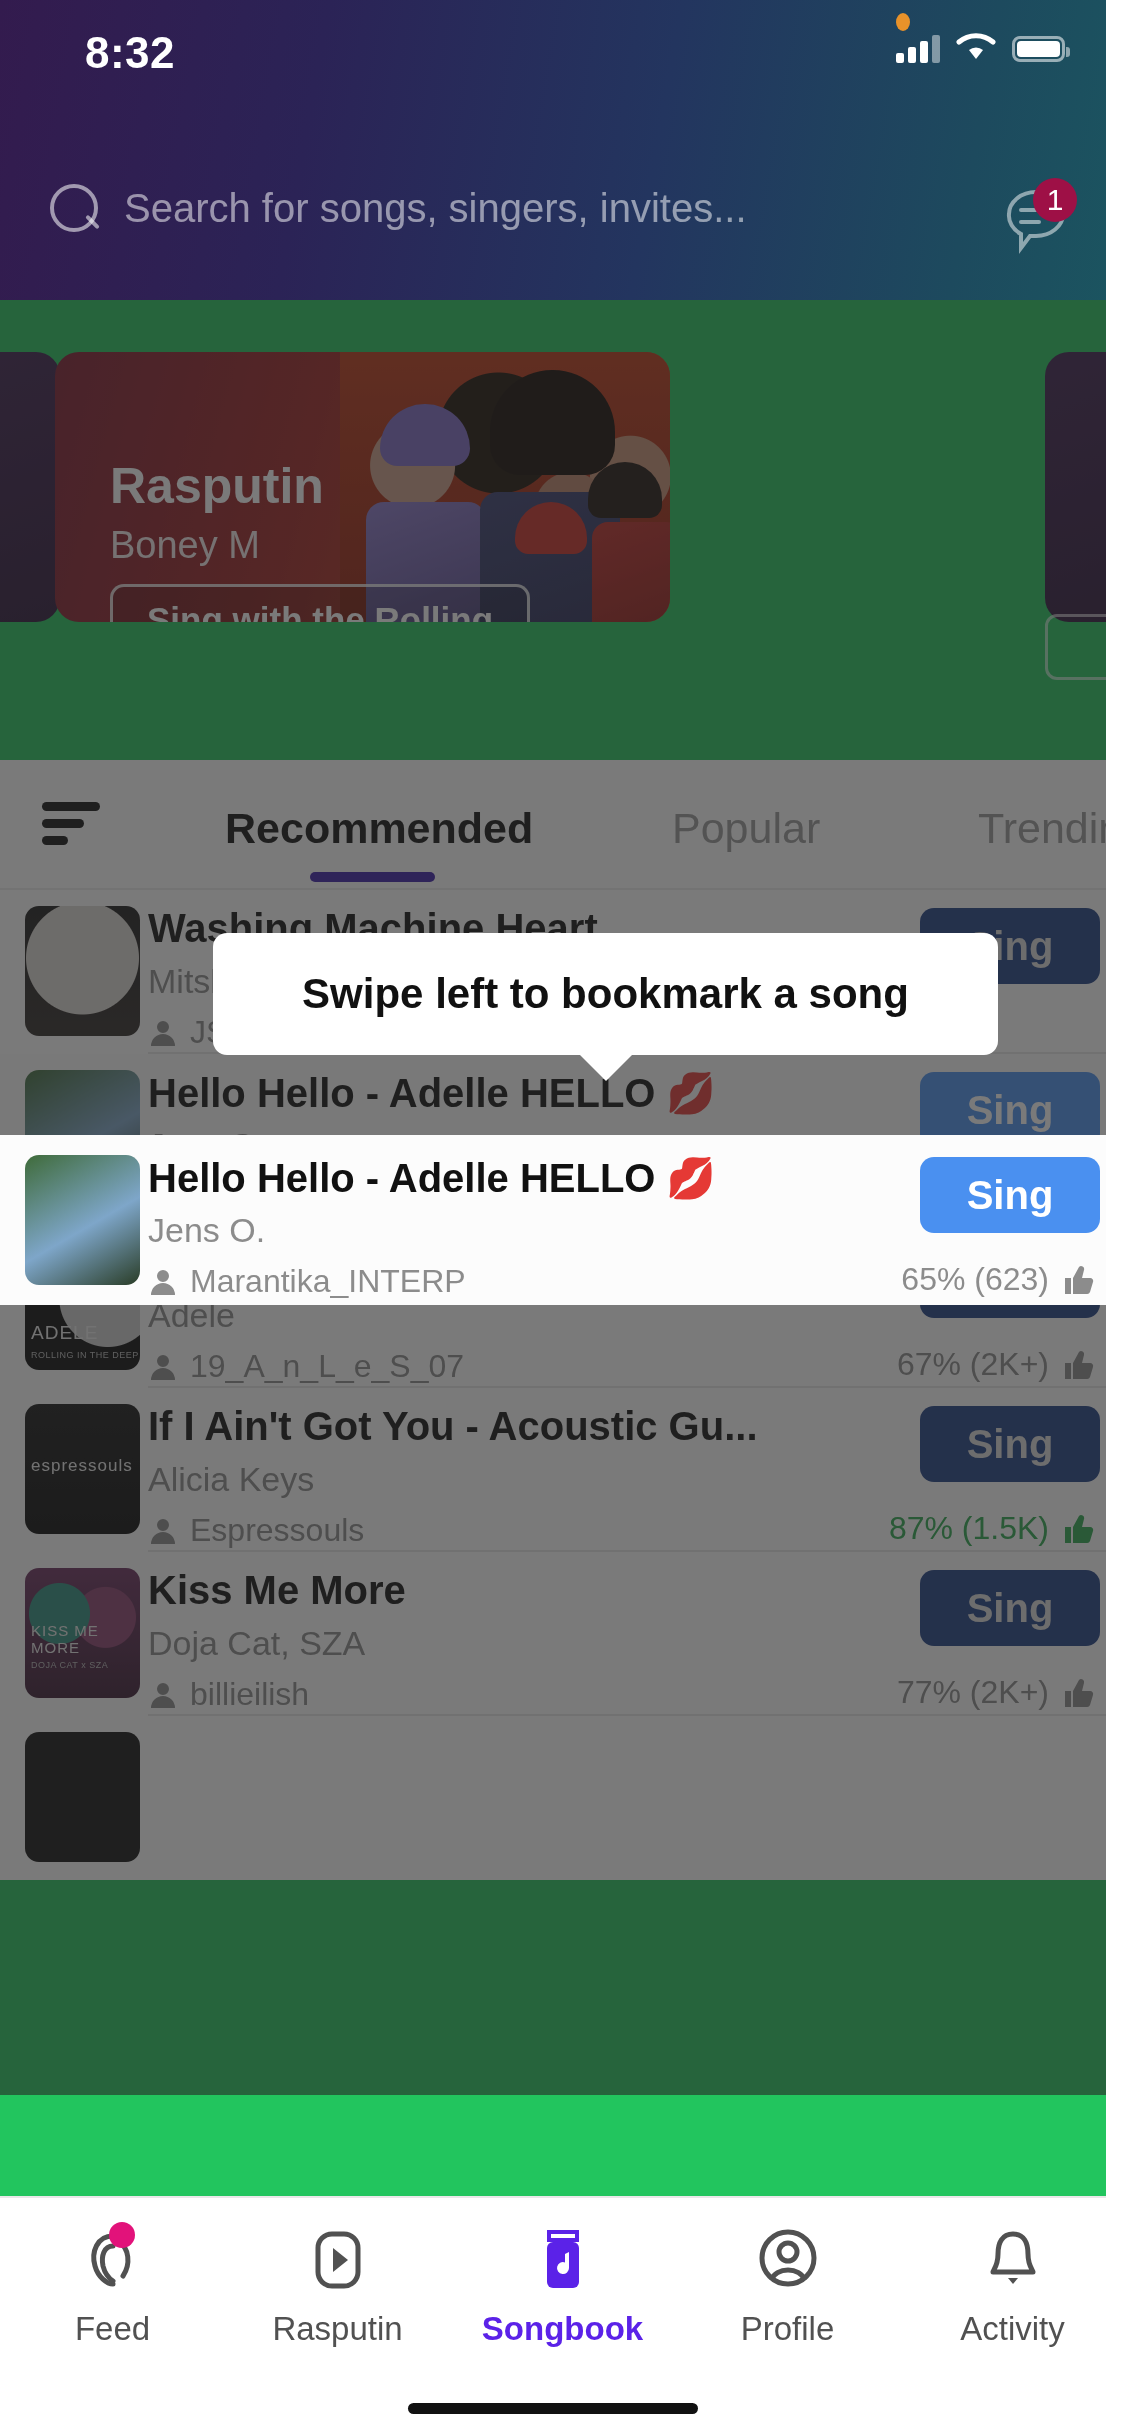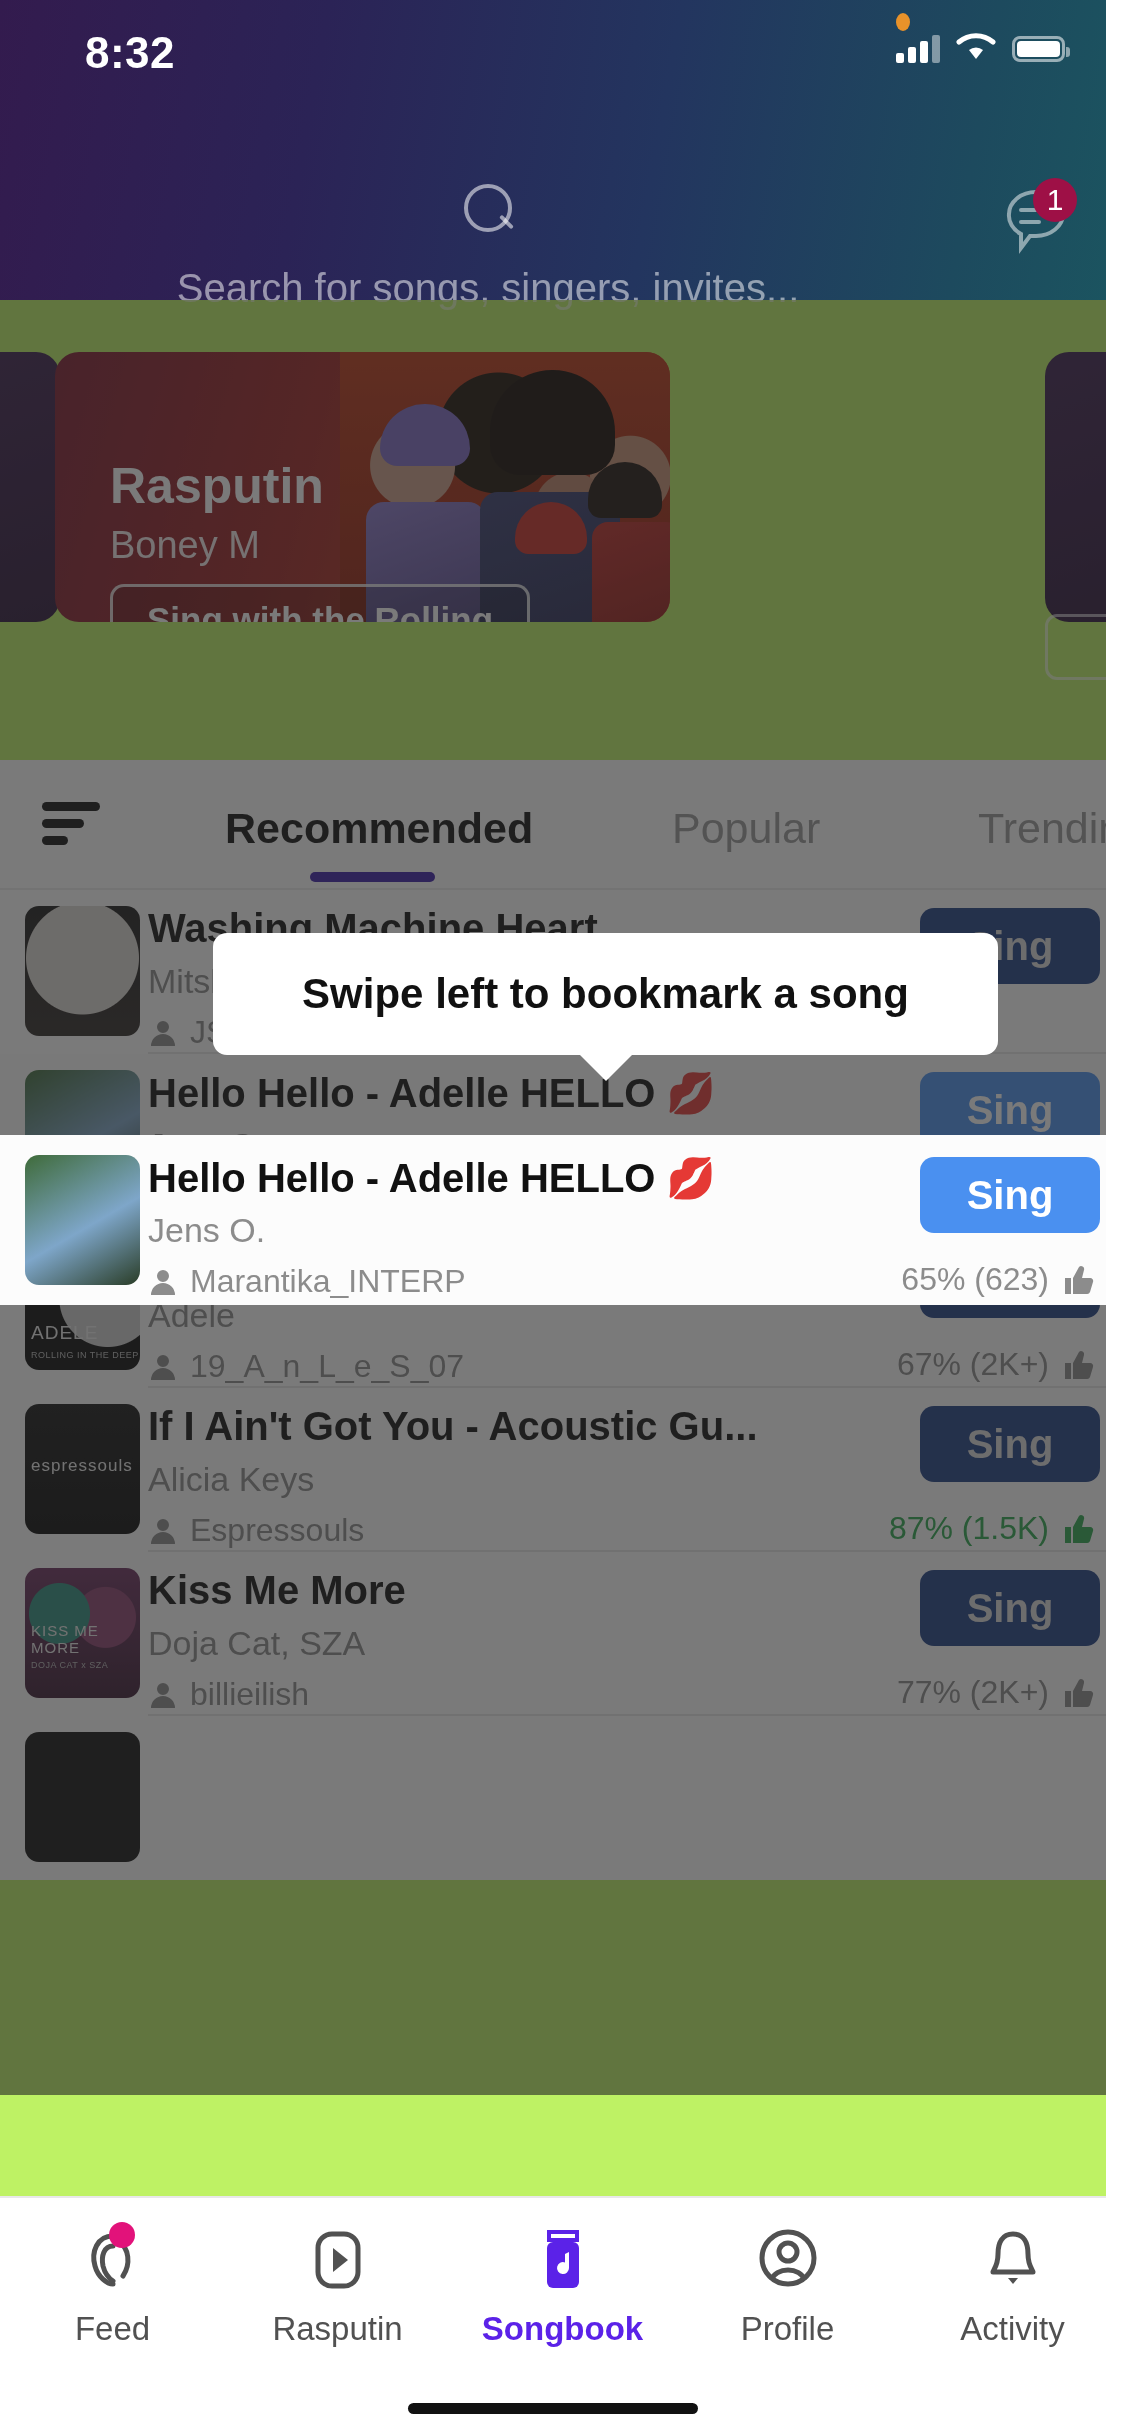--- a/index.html
+++ b/index.html
@@ -2,21 +2,21 @@
 <html><head>
 <meta charset="utf-8">
 <style>
   * { box-sizing: border-box; margin: 0; padding: 0; }
   html, body {
     width: 1125px; height: 2436px;
     font-family: "Liberation Sans", sans-serif;
     background: #ffffff;
     overflow: hidden;
   }
-  #app { position: relative; width: 1106px; height: 2436px; overflow: hidden; background:#bef264;padding-left:20px; }
+  #app { position: relative; width: 1106px; height: 2436px; overflow: hidden; background:#22c55e;padding-left:20px; }
 
   
   .header {
     position: absolute; top:0; left:0; width:1125px; height:300px;
     background: linear-gradient(100deg, #331b4e 0%, #2b2356 28%, #23355f 58%, #1d4a5e 85%, #1b5560 100%);
   }
   .statusbar {
     position: absolute; top:0; left:0; width:1125px; height:100px;
   }
   .sb-time {
@@ -37,21 +37,21 @@
   .batt {
     width:53px; height:26px; border:3px solid rgba(255,255,255,.55);
     border-radius:8px; position:relative; padding:2px;
   }
   .batt::after{ content:""; position:absolute; right:-8px; top:8px; width:4px; height:10px;
     background:rgba(255,255,255,.5); border-radius:0 3px 3px 0;}
   .batt b{ display:block; width:100%; height:100%; background:#fff; border-radius:4px;}
 
   
   .searchrow { position:absolute; top:178px; left:0; width:1125px; height:90px; }
-  .search-wrap { position:absolute; left:48px; top:4px; display:flex; align-items:center; gap:32px; width:880px;flex-direction:column; }
+  .search-wrap { position:absolute; left:48px; top:4px; display:flex; align-items:center; gap:24px; width:880px; }
   .mag { width:52px; height:52px; position:relative; flex:none; }
   .mag::before{ content:""; position:absolute; left:2px; top:2px; width:40px; height:40px;
     border:4px solid rgba(255,255,255,.55); border-radius:50%;}
   .mag::after{ content:""; position:absolute; left:36px; top:38px; width:17px; height:4px;
     background:rgba(255,255,255,.55); transform:rotate(45deg); border-radius:3px;}
   .search-ph { color:rgba(255,255,255,.52); font-size:40px; }
   .chat { position:absolute; right:52px; top:6px; width:74px; height:74px; }
   .chat svg { width:74px; height:74px; }
   .chat-badge {
     position:absolute; right:-4px; top:-6px; min-width:44px; height:44px; border-radius:22px;

